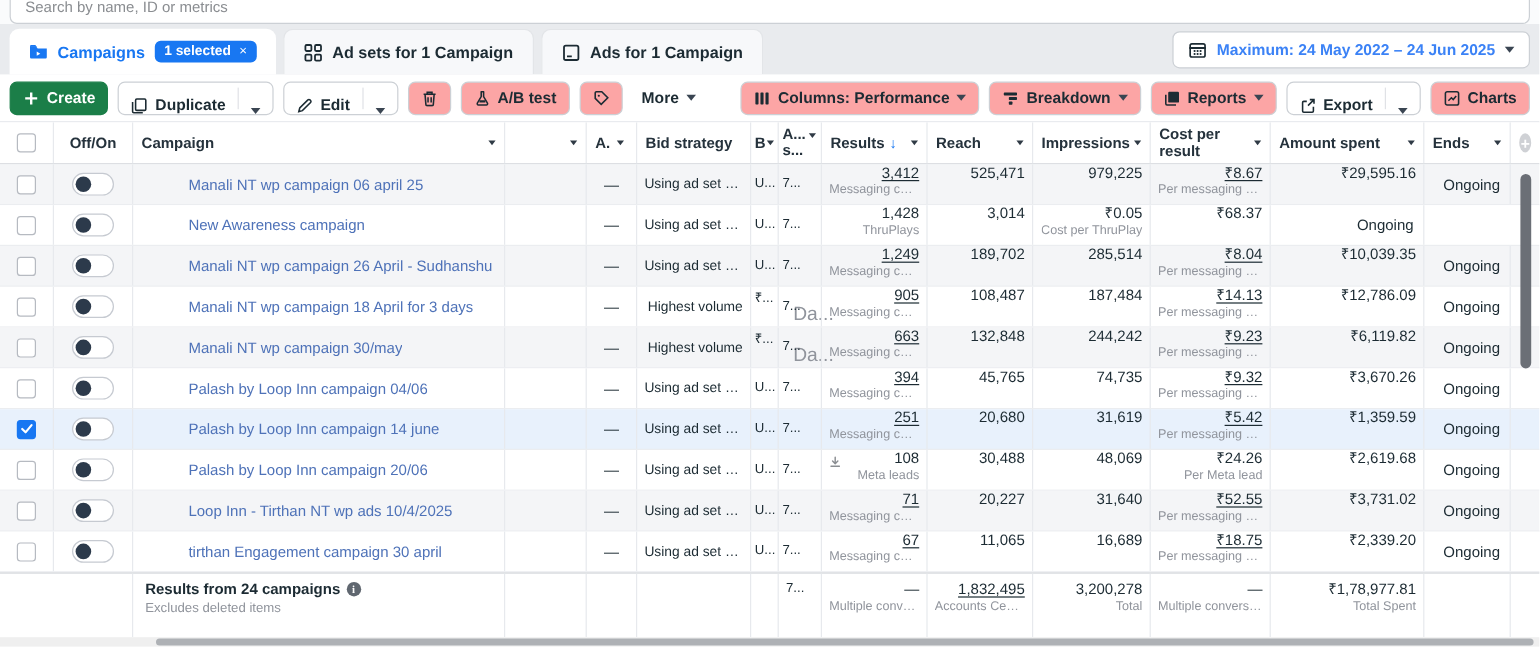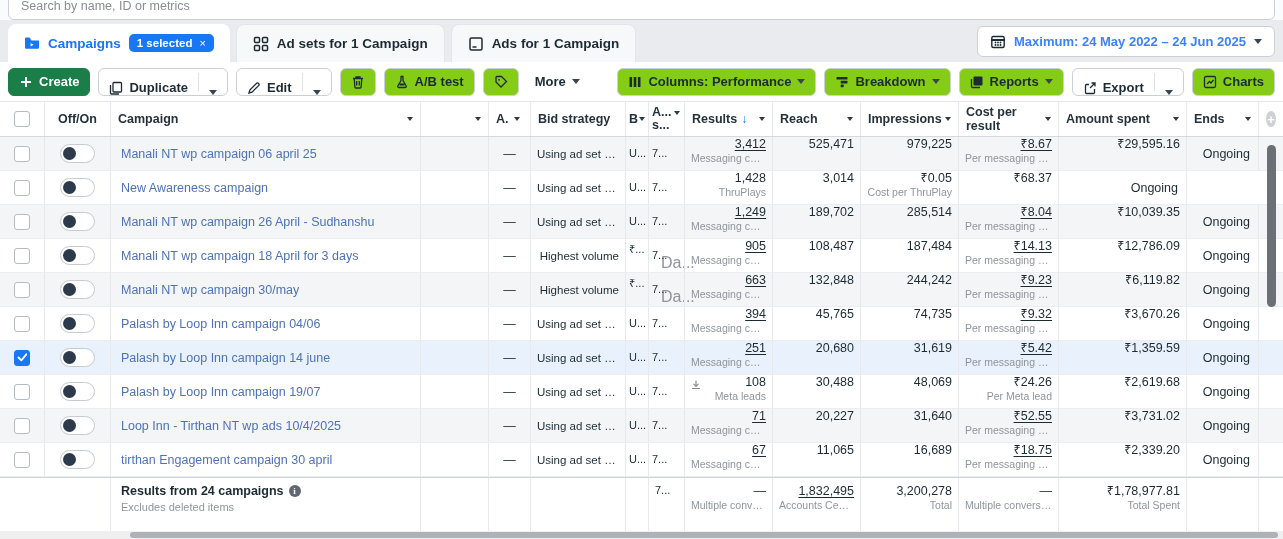--- a/index.html
+++ b/index.html
@@ -28,21 +28,21 @@
   .badge-x { font-size:11px; font-weight:400; cursor:pointer; }
   .date-btn { position:absolute; right:8px; top:6px; height:31px; background:#fff;
     border:1px solid #ccd0d5; border-radius:6px; display:flex; align-items:center;
     gap:8px; padding:0 12px; cursor:pointer; }
   .date-label { font-size:13px; font-weight:700; color:#3b82f6; white-space:nowrap; }
 
   
   .toolbar { height:40px; background:#fff; display:flex; align-items:center;
     padding:0 8px; gap:8px; border-bottom:1px solid #e4e6eb; }
   .btn { height:28px; display:flex; align-items:center; gap:6px; padding:0 10px;
-    border:1px solid #ccd0d5; border-radius:6px; background:#84cc16; font-size:13px;
+    border:1px solid #ccd0d5; border-radius:6px; background:#fca5a5; font-size:13px;
     font-weight:600; color:#1c2b33; cursor:pointer; white-space:nowrap; }
   .btn.green { background:#1b7e48; border-color:#1b7e48; color:#fff; }
   .btn-split { display:flex; align-items:stretch; border:1px solid #ccd0d5;
     border-radius:6px; height:28px; background:#fff; cursor:pointer; }
   .btn-split .part { display:flex; align-items:flex-end; gap:6px; padding:0 10px;
     font-size:13px; font-weight:600; }
   .btn-split .divider { width:1px; background:#e0e2e6; margin:4px 0; }
   .btn-plain { display:flex; align-items:center; gap:6px; font-size:13px; font-weight:600;
     padding:0 8px; cursor:pointer; }
   .toolbar .spacer { flex:1; }
@@ -68,21 +68,21 @@
   .trow { display:grid; grid-template-columns:var(--cols); height:34px;
     border-bottom:1px solid #ebedf0; background:#fff; }
   .trow.stripe { background:#f4f5f7; }
   .trow.selected { background:#e8f1fc; }
   .c { display:flex; align-items:center; border-left:1px solid #e7e9ed; padding:0 6px; min-width:0; }
   .c:first-child { border-left:none; }
   .c-check { justify-content:center; }
   .c-toggle { justify-content:center; }
   .c-campaign { padding-left:10px; }
   .camp-link { font-size:12.5px; color:#4e72b8; text-decoration:none; white-space:nowrap;
-    overflow:hidden; text-overflow:ellipsis; cursor:pointer; }
+    overflow:hidden; text-overflow:ellipsis; cursor:pointer;margin-left:36px; }
   .c-ab { justify-content:center; font-size:12.5px; color:#1c2b33; }
   .c-bid { font-size:11.5px; justify-content:flex-end; }
   .c-bid span { white-space:nowrap; overflow:hidden; text-overflow:ellipsis; width:100%; text-align:right; }
   .c-small { flex-direction:column; align-items:flex-start; justify-content:center;
     font-size:11px; line-height:13px; padding:0 3px; }
   .c-small .l2 { color:#90949c; font-size:16px;margin-left:32px; }
   .c-small .l2:empty { display:none; }
   .c-num { flex-direction:column; align-items:flex-end; justify-content:flex-start; position:relative; }
   .val { font-size:12.5px; color:#1c2b33; line-height:15px; white-space:nowrap; }
   .sub { font-size:10.5px; color:#90949c; line-height:12px; white-space:nowrap;
@@ -673,21 +673,21 @@
         <span class="checkbox">
           
         </span>
       </div>
       <div class="c c-toggle">
         <span class="toggle">
             <span class="knob"></span>
           </span>
       </div>
       <div class="c c-campaign">
-        <a class="camp-link">Palash by Loop Inn campaign 19/07</a>
+        <a class="camp-link">Palash by Loop Inn campaign 20/06</a>
       </div>
       <div class="c"></div>
       <div class="c c-ab">—</div>
       <div class="c c-bid">
         <span>Using ad set bid ...</span>
       </div>
       <div class="c c-small">
         <span class="l1">U...</span>
 
       </div>

